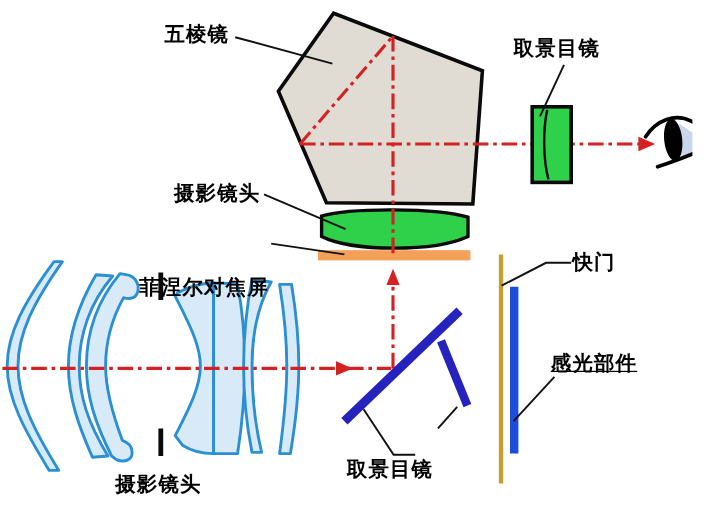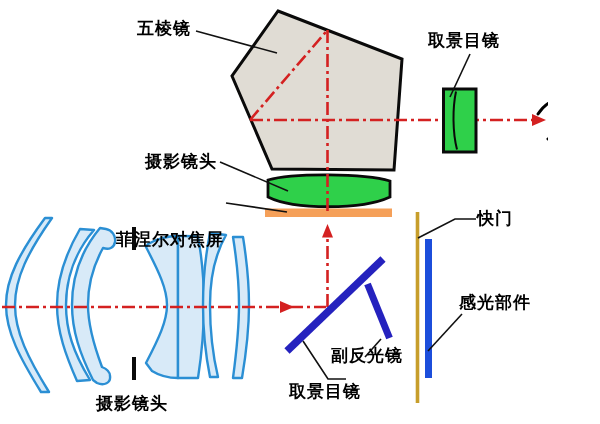--- a/index.html
+++ b/index.html
@@ -1,18 +1,19 @@
 <!DOCTYPE html>
 <html><head>
 <meta charset="utf-8">
 <style>
   html,body{margin:0;padding:0;background:#ffffff;}
   #stage{
     position:relative;width:548px;height:424px;background:#ffffff;overflow:hidden;
     font-family:"Liberation Sans","DejaVu Sans",sans-serif;
+    padding-left:29px;
   }
   #diagram-svg{position:absolute;left:0;top:0;}
   .diagram-label{
     position:absolute;color:#000;font-size:17px;font-weight:600;
     letter-spacing:1px;line-height:1.05;white-space:nowrap;
   }
 </style>
 </head>
 <body>
 
@@ -78,18 +79,17 @@
       <path d="M 381,339 L 365,357"></path>
       <path d="M 303,341 L 328,379 L 346,379"></path>
     </g>
   </svg>
 
   <div class="diagram-label" style="left:137px;top:20px;">五棱镜</div>
   <div class="diagram-label" style="left:428px;top:32px;">取景目镜</div>
   <div class="diagram-label" style="left:145px;top:153px;">摄影镜头</div>
   <div class="diagram-label" style="left:116px;top:195px;margin-top:36px;">菲涅尔对焦屏</div>
   <div class="diagram-label" style="left:477px;top:210px;text-align:center;">快门</div>
-  <div class="diagram-label" style="left:459px;top:294px;">感光部件</div>
-  <div class="diagram-label" style="left:331px;top:347px;">副反光镜</div>
+  <div class="diagram-label" style="left:459px;top:294px;text-decoration:underline;">感光部件</div>
   <div class="diagram-label" style="left:289px;top:383px;">取景目镜</div>
   <div class="diagram-label" style="left:96px;top:395px;">摄影镜头</div>
 
 </div>
 
 </body></html>

